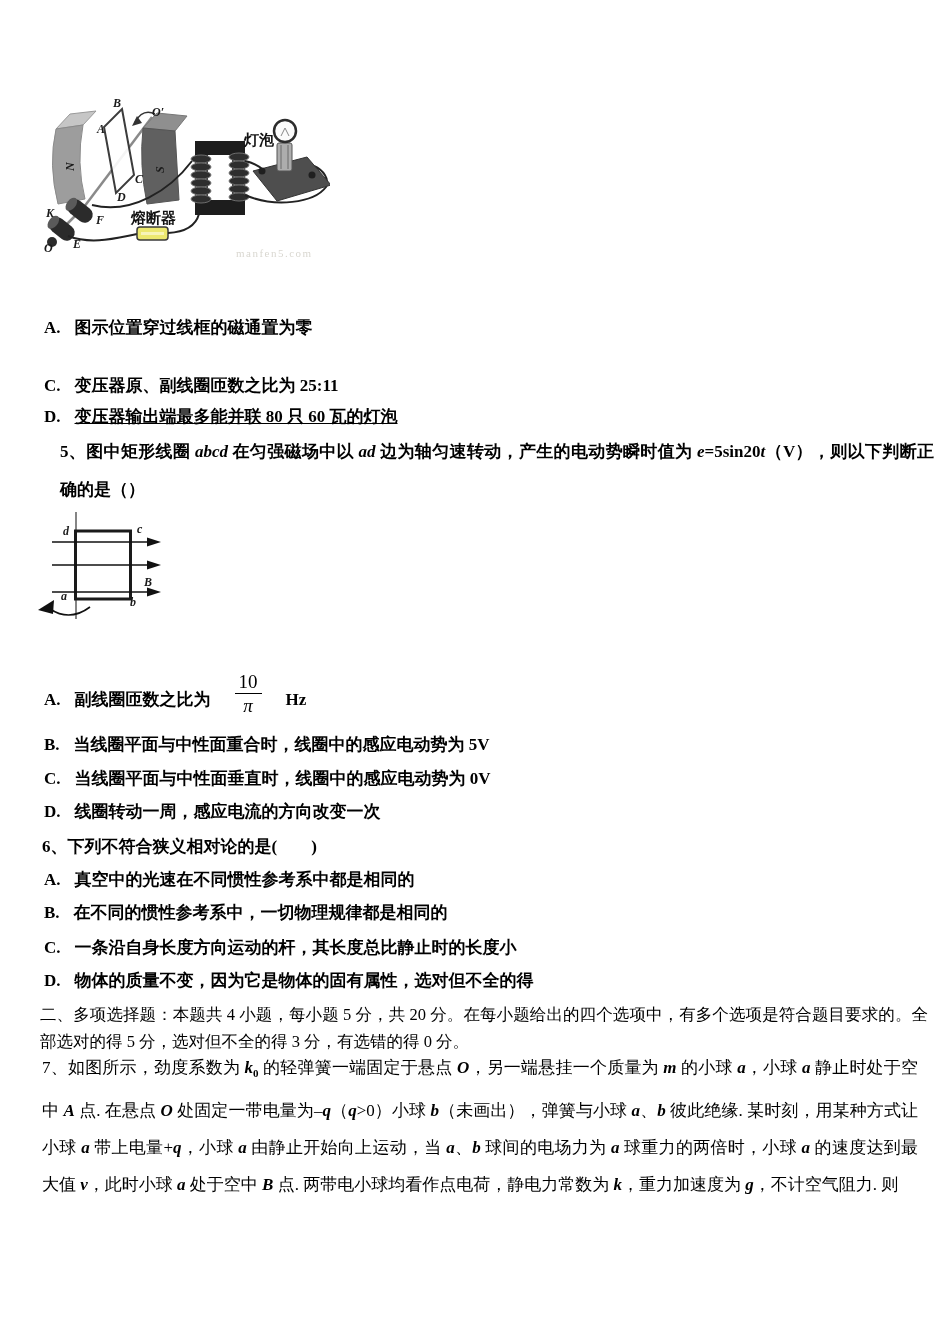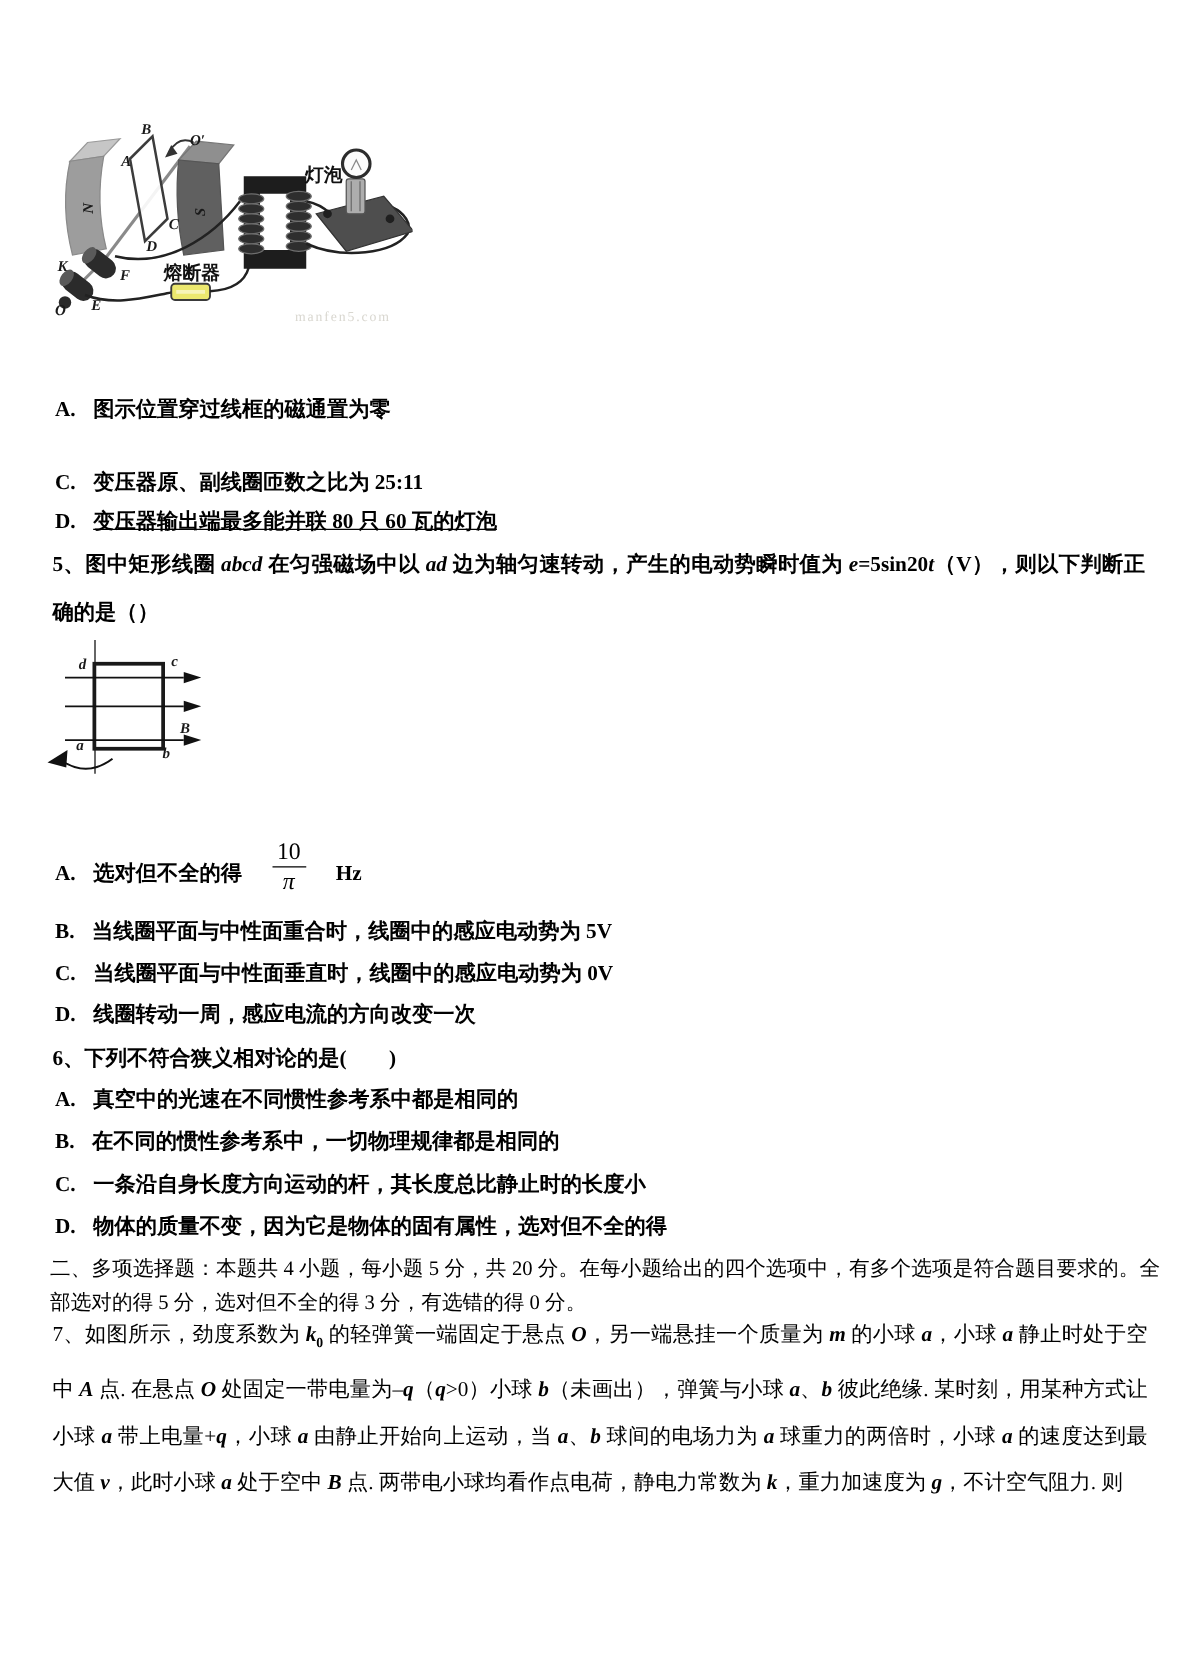--- a/index.html
+++ b/index.html
@@ -127,21 +127,21 @@
   <div class="opt bold abs" style="top:295px;margin-top:21px;">
     <span class="letter">A.</span><span>图示位置穿过线框的磁通置为零</span>
   </div>
   <div class="opt bold abs" style="top:374px;">
     <span class="letter">C.</span><span>变压器原、副线圈匝数之比为 25:11</span>
   </div>
   <div class="opt bold abs" style="top:405px;text-decoration:underline;">
     <span class="letter">D.</span><span>变压器输出端最多能并联 80 只 60 瓦的灯泡</span>
   </div>
 
-  <div class="stem bold abs" style="top:433px; width:874px; line-height:38px;">5、图中矩形线圈 <i>abcd</i> 在匀强磁场中以 <i>ad</i> 边为轴匀速转动，产生的电动势瞬时值为 <i>e</i>=5sin20<i>t</i>（V），则以下判断正确的是（）</div>
+  <div class="stem bold abs" style="top:433px; width:874px; line-height:38px;margin-left:18px;">5、图中矩形线圈 <i>abcd</i> 在匀强磁场中以 <i>ad</i> 边为轴匀速转动，产生的电动势瞬时值为 <i>e</i>=5sin20<i>t</i>（V），则以下判断正确的是（）</div>
 
   <svg class="abs" style="left:30px; top:508px;" width="185" height="115" viewBox="0 0 185 115">
     <line x1="46" y1="4" x2="46" y2="111" stroke="#333" stroke-width="1.2"></line>
     <rect x="45.5" y="23" width="55" height="68" fill="none" stroke="#1a1a1a" stroke-width="3"></rect>
     <g>
       <line x1="22" y1="34" x2="117" y2="34" stroke="#111" stroke-width="1.4"></line>
       <polygon points="117,29.5 131,34 117,38.5" fill="#111"></polygon>
       <line x1="22" y1="57" x2="117" y2="57" stroke="#111" stroke-width="1.4"></line>
       <polygon points="117,52.5 131,57 117,61.5" fill="#111"></polygon>
       <line x1="22" y1="84" x2="117" y2="84" stroke="#111" stroke-width="1.4"></line>
@@ -150,21 +150,21 @@
     <path d="M60,99 Q40,114 20,101" fill="none" stroke="#111" stroke-width="1.6"></path>
     <polygon points="8,102 24,92 23,106" fill="#111"></polygon>
     <text class="diag-letter" x="33" y="27" font-size="14">d</text>
     <text class="diag-letter" x="107" y="25" font-size="14">c</text>
     <text class="diag-letter" x="31" y="92" font-size="14">a</text>
     <text class="diag-letter" x="100" y="98" font-size="14">b</text>
     <text class="diag-letter" x="114" y="78" font-size="15">B</text>
   </svg>
 
   <div class="opt bold abs" style="top:672px;">
-    <span class="letter">A.</span><span>选对但不全的得</span><span class="frac"><span class="num">10</span><span class="den">π</span></span><span>Hz</span>
+    <span class="letter">A.</span><span>副线圈匝数之比为</span><span class="frac"><span class="num">10</span><span class="den">π</span></span><span>Hz</span>
   </div>
   <div class="opt bold abs" style="top:733px;">
     <span class="letter">B.</span><span>当线圈平面与中性面重合时，线圈中的感应电动势为 5V</span>
   </div>
   <div class="opt bold abs" style="top:767px;">
     <span class="letter">C.</span><span>当线圈平面与中性面垂直时，线圈中的感应电动势为 0V</span>
   </div>
   <div class="opt bold abs" style="top:800px;">
     <span class="letter">D.</span><span>线圈转动一周，感应电流的方向改变一次</span>
   </div>

